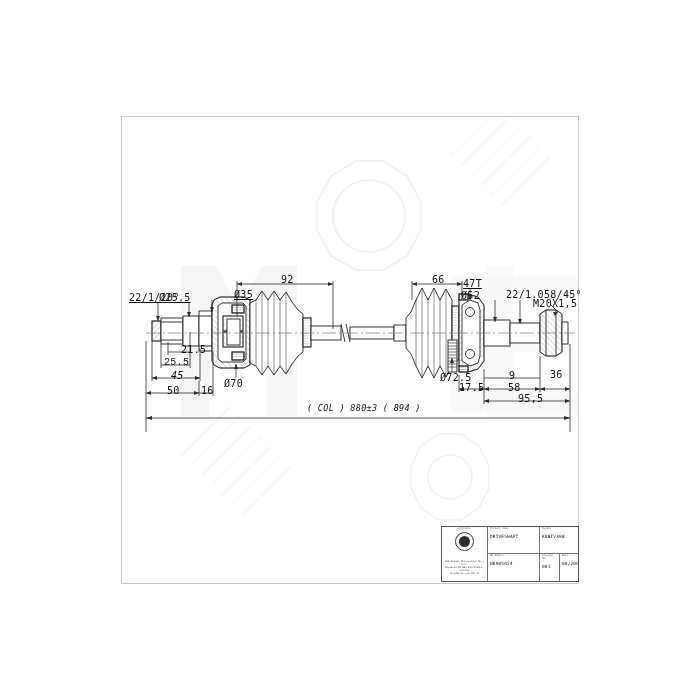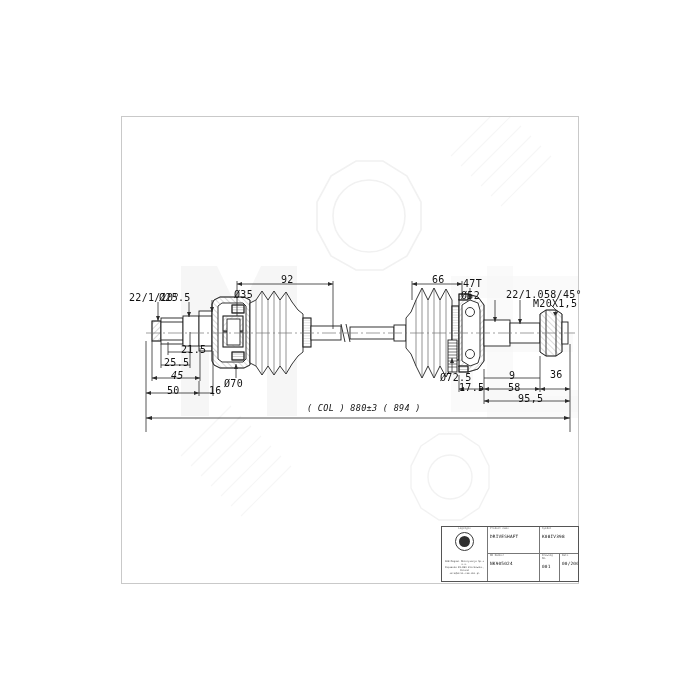--- a/index.html
+++ b/index.html
@@ -12,21 +12,21 @@
          border:1px solid #c9c9c9;background:transparent;box-sizing:border-box;}
 
   
   .wm{position:absolute;left:121px;top:116px;width:458px;height:468px;
       overflow:hidden;pointer-events:none;}
   .wm svg{position:absolute;left:0;top:0;}
 
   
   .dim{position:absolute;font-size:10px;color:#111;white-space:nowrap;
        letter-spacing:.3px;line-height:1;}
-  .dim.u{}
+  .dim.u{text-decoration:underline;}
 
   
   .tb{position:absolute;left:441px;top:526px;width:138px;height:56px;
       border:1px solid #555;box-sizing:border-box;background:#fff;
       display:flex;flex-direction:column;}
   .tb-row{display:flex;flex:1;}
   .tb-cell{border-right:1px solid #777;border-bottom:1px solid #777;
            box-sizing:border-box;position:relative;overflow:hidden;
            padding:1px 2px;}
   .tb-cell:last-child{border-right:none;}
@@ -287,24 +287,24 @@
       <path d="M146 418 l6 -2 v4 z" fill="#2b2b2b" stroke="none"></path>
       <path d="M570 418 l-6 -2 v4 z" fill="#2b2b2b" stroke="none"></path>
     </g>
   </svg>
 
   <div class="dim u" style="left:129px;top:293px;">22/1/20°</div>
   <div class="dim u" style="left:159px;top:293px;">Ø25.5</div>
   <div class="dim u" style="left:198px;top:290px;margin-left:36px;">Ø35</div>
 
   <div class="dim" style="left:170px;top:345px;margin-left:11px;">21.5</div>
-  <div class="dim" style="left:164px;top:358px;">25.5</div>
+  <div class="dim" style="left:164px;top:358px;font-family:Liberation Mono, monospace;">25.5</div>
   <div class="dim" style="left:171px;top:371px;font-style:italic;">45</div>
   <div class="dim" style="left:167px;top:386px;">50</div>
-  <div class="dim" style="left:201px;top:386px;margin-left:8px;">16</div>
+  <div class="dim" style="left:201px;top:386px;">16</div>
   <div class="dim" style="left:224px;top:379px;">Ø70</div>
   <div class="dim" style="left:281px;top:275px;">92</div>
 
   <div class="dim" style="left:432px;top:275px;">66</div>
   <div class="dim u" style="left:463px;top:279px;">47T</div>
   <div class="dim" style="left:461px;top:291px;">Ø52</div>
   <div class="dim" style="left:506px;top:290px;">22/1.058/45°</div>
   <div class="dim" style="left:533px;top:299px;">M20X1,5</div>
   <div class="dim" style="left:440px;top:373px;">Ø72.5</div>
   <div class="dim" style="left:459px;top:383px;">17.5</div>

